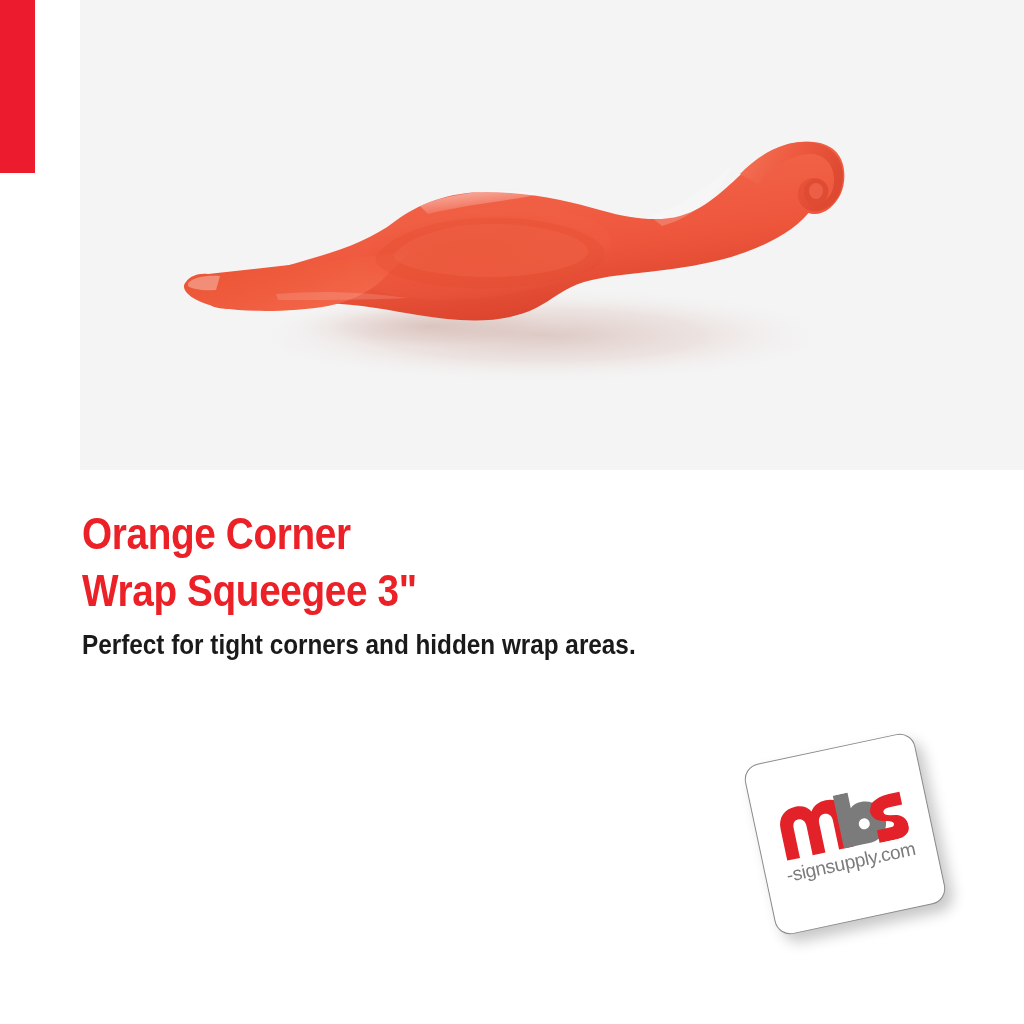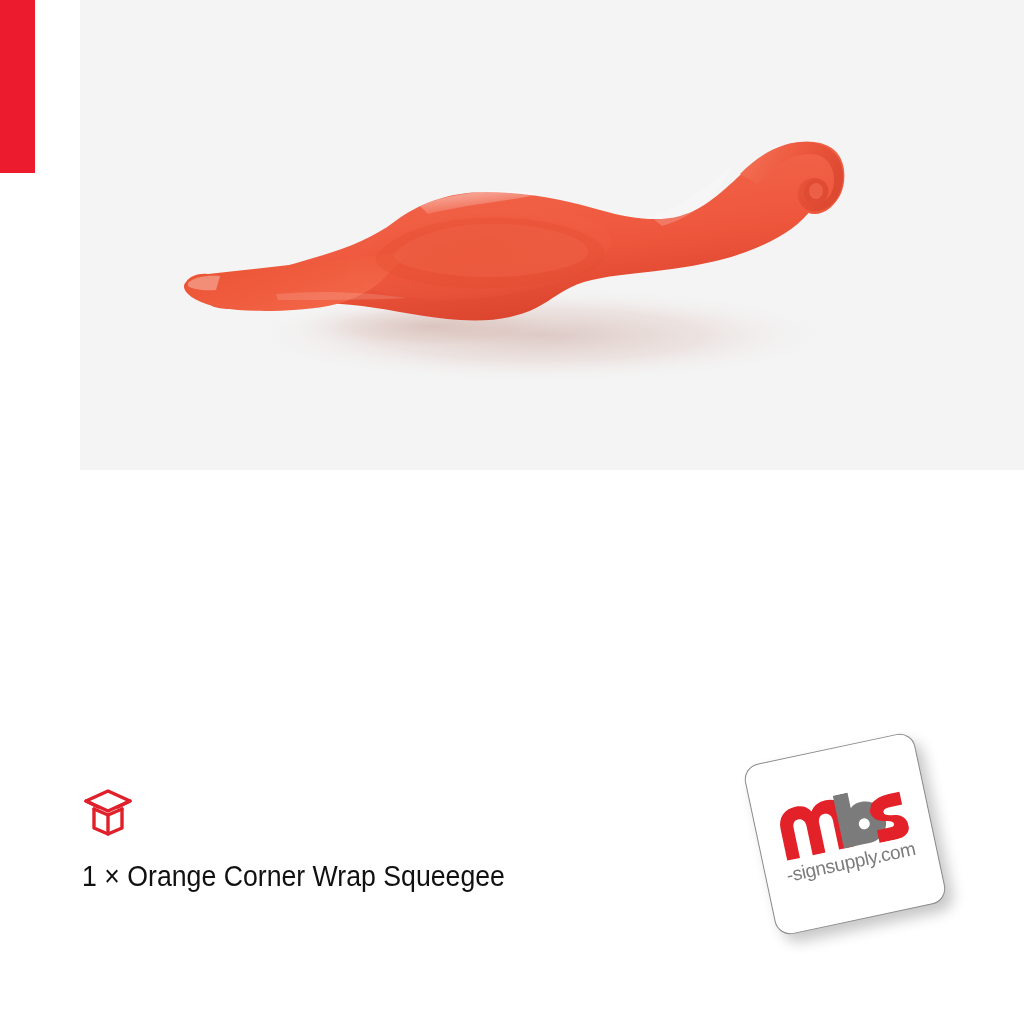--- a/index.html
+++ b/index.html
@@ -261,37 +261,26 @@
         <ellipse cx="636" cy="62" rx="12" ry="13" fill="#DF4C33"></ellipse>
         <ellipse cx="636" cy="61" rx="7" ry="8" fill="#F0614A" opacity="0.85"></ellipse>
 
         <path d="M 240 76 C 272 62, 318 58, 360 64 C 336 70, 288 74, 248 84 Z" fill="url(#glossGrad)"></path>
         <path d="M 470 86 C 500 78, 526 58, 552 36 C 540 64, 512 88, 482 96 Z" fill="#ffffff" opacity="0.20"></path>
         <path d="M 96 164 C 140 160, 186 162, 228 168 C 184 170, 138 170, 98 170 Z" fill="#ffffff" opacity="0.14"></path>
       </svg>
     </div>
   </div>
 
-
-  <div id="contents-block">
-    <svg id="box-icon" viewBox="0 0 52 48" xmlns="http://www.w3.org/2000/svg">
-      <g fill="none" stroke="#E0202B" stroke-width="3.4" stroke-linejoin="round" stroke-linecap="round">
-
-        <path d="M 12 21 L 12 40 L 26 46 L 40 40 L 40 21"></path>
-        <path d="M 26 27 L 26 46"></path>
-
-        <path d="M 26 3 L 4 13 L 26 23 L 48 13 Z"></path>
-
-        <path d="M 4 13 L 16 19"></path>
-        <path d="M 48 13 L 36 19"></path>
-        <path d="M 12 21 L 26 27 L 40 21"></path>
-      </g>
-    </svg>
-    <div id="contents-line">1 × Orange Corner Wrap Squeegee</div>
+  <div id="copy-block">
+    <div class="title-line">Orange Corner</div>
+    <div class="title-line">Wrap Squeegee 3"</div>
+    <div id="subtitle">Perfect for tight corners and hidden wrap areas.</div>
   </div>
+
 
   <div id="logo-wrap">
     <div id="logo-card">
       <div id="logo-inner">
         <svg id="logo-mark" viewBox="0 0 128 56" xmlns="http://www.w3.org/2000/svg">
 
           <path d="M 2 54 L 2 22 C 2 10, 10 3, 21 3 C 28 3, 33 6, 36 11
                    C 39 6, 45 3, 52 3 C 63 3, 70 10, 70 22 L 70 54
                    L 55 54 L 55 24 C 55 19, 52 16, 48 16 C 44 16, 41 19, 41 24
                    L 41 54 L 28 54 L 28 24 C 28 19, 25 16, 21 16

